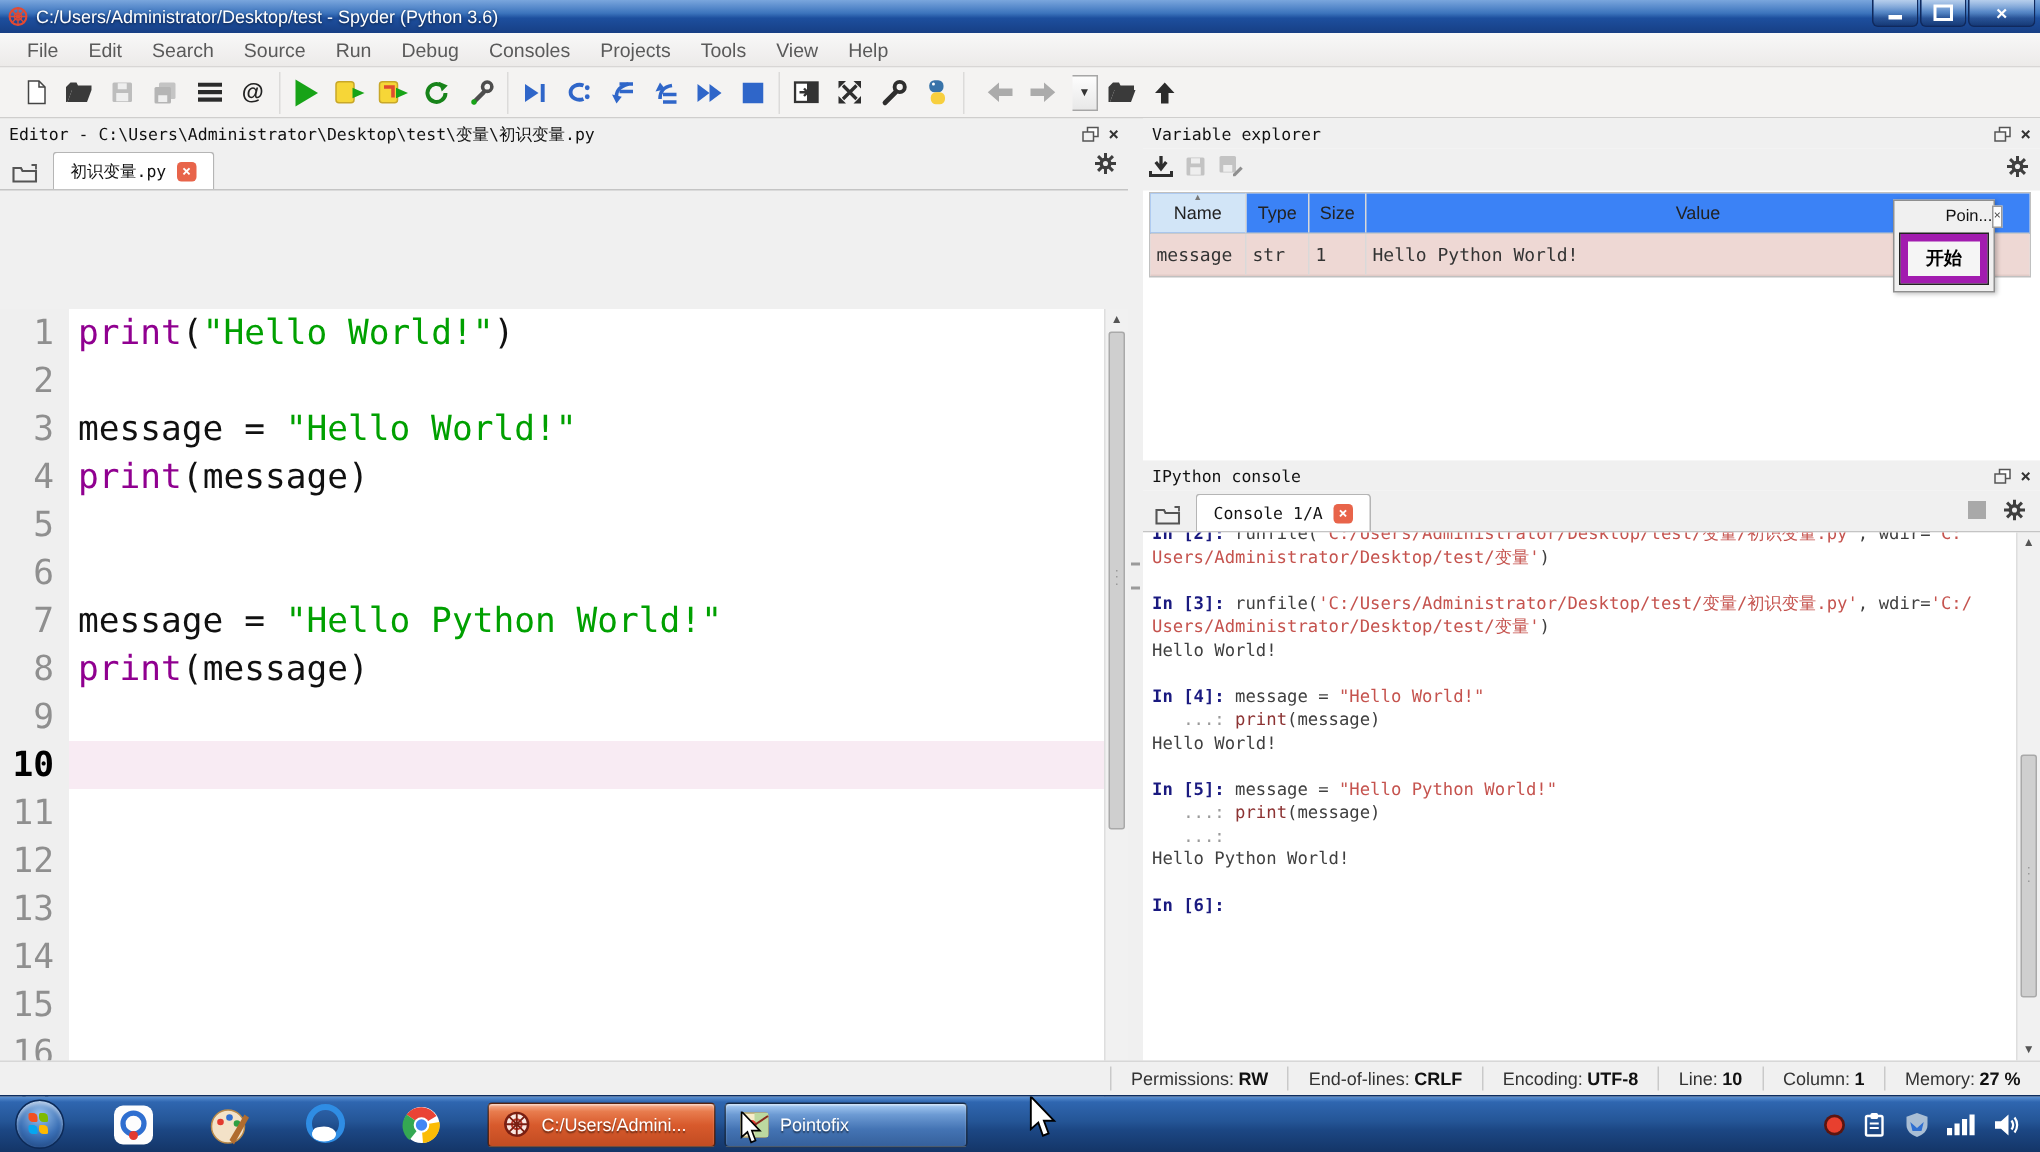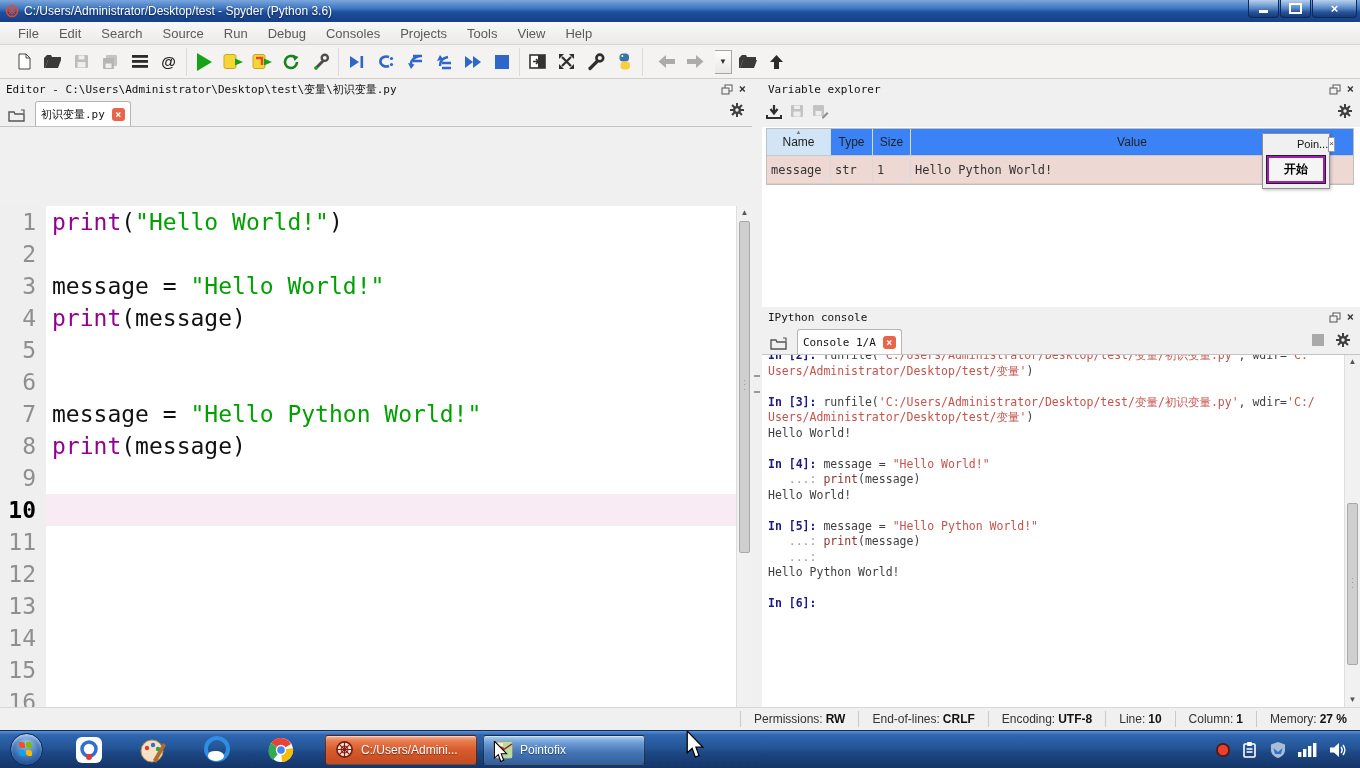--- a/index.html
+++ b/index.html
@@ -37,21 +37,21 @@
   .addr{width:492px;height:20px;border:1px solid #a6a6a6;background:#fff;font-family:"DejaVu Sans Mono",monospace;
     font-size:11px;padding:0 4px;color:#111;}
   .addr-drop{width:16px;height:22px;border:1px solid #a6a6a6;border-left:none;background:linear-gradient(#fdfdfd,#e8e8e8);
     display:flex;align-items:center;justify-content:center;font-size:8px;color:#333;}
   
   .panel-h{background:#f0f0f0;height:20px;display:flex;align-items:center;font-family:"DejaVu Sans Mono",monospace;
     font-size:11px;color:#111;padding:0 6px;box-sizing:border-box;}
   .ph-icons{margin-left:auto;display:flex;align-items:center;gap:6px;color:#333;}
   .tabbar{background:#f0f0f0;height:28px;display:flex;align-items:flex-end;border-bottom:1px solid #c4c4c4;box-sizing:border-box;}
   .tab{height:24px;background:#fff;border:1px solid #b5b5b5;border-bottom:none;border-radius:3px 3px 0 0;
-    display:flex;align-items:center;padding:0 5px;font-family:"DejaVu Sans Mono",monospace;font-size:11px;color:#111;margin-left:4px;}
+    display:flex;align-items:center;padding:0 11px;font-family:"DejaVu Sans Mono",monospace;font-size:11px;color:#111;margin-left:4px;}
   .tab-close{width:13px;height:13px;background:#e8644a;border-radius:3px;color:#fff;font-size:10px;font-weight:bold;
     line-height:13px;text-align:center;margin-left:7px;}
   .corner-ico{margin:0 6px 4px 8px;}
   
   .code-area{left:0;top:127px;width:736px;height:576px;background:#fff;overflow:hidden;}
   .code-line{display:flex;height:32px;line-height:32px;font-family:"DejaVu Sans Mono",monospace;font-size:23px;}
   .gutter-num{width:36px;background:#efefef;color:#8f8f8f;text-align:right;padding-right:10px;flex:none;}
   .cl-body{flex:1;padding-left:6px;white-space:pre;color:#111;}
   .code-line.current .cl-body{background:#f8ebf3;}
   .code-line.current .gutter-num{color:#000;font-weight:bold;}
@@ -72,21 +72,21 @@
   .vc:last-child{border-right:none;}
   .w-name{width:64px;flex:none;} .w-type{width:42px;flex:none;} .w-size{width:38px;flex:none;} .w-val{flex:1;}
   .vrow.head .w-name{background:#d2e5f7;}
   .sort-arrow{position:absolute;top:0px;left:50%;transform:translateX(-50%);font-size:6px;color:#777;line-height:6px;}
   .vrow.data{background:#eed8d4;font-family:"DejaVu Sans Mono",monospace;color:#333;height:27px;border-bottom:1px solid #e2cbc7;}
   
   .pfx{border:1px solid #8f8f8f;background:#f0f0f0;box-shadow:1px 1px 3px rgba(0,0,0,.25);font-size:11px;}
   .pfx-title{display:flex;align-items:center;height:20px;padding:0 3px;color:#111;margin-left:31px;}
   .pfx-close{margin-left:auto;width:14px;height:13px;border:1px solid #9a9a9a;background:#fdfdfd;font-size:8px;
     line-height:12px;text-align:center;color:#444;}
-  .pfx-btn{margin:2px 4px 5px 4px;height:23px;background:#f5f5f5;border:2px solid #a21caf;outline:1px solid #222;
+  .pfx-btn{margin:2px 4px 5px 4px;height:23px;background:#f5f5f5;border:5px solid #a21caf;outline:1px solid #222;
     display:flex;align-items:center;justify-content:center;font-weight:bold;font-size:12px;color:#000;}
   
   .con-area{background:#fff;overflow:hidden;padding:1px 6px 0 6px;box-sizing:border-box;}
   .con-line{height:15.5px;line-height:15.5px;font-family:"DejaVu Sans Mono",monospace;font-size:11.5px;white-space:pre;}
   .con-line.clipped{margin-top:-8px;}
   .c-prompt{color:#1a1a80;font-weight:bold;} .c-prompt2{color:#9a9a9a;}
   .c-code{color:#3f3f3f;} .c-str{color:#c5534e;} .c-builtin{color:#8c3333;} .c-out{color:#3f3f3f;}
   
   .statusbar{left:0;top:707px;width:1360px;height:23px;background:#f0f0f0;border-top:1px solid #d7d7d7;
     display:flex;align-items:center;justify-content:flex-end;font-size:12px;color:#333;box-sizing:border-box;}

